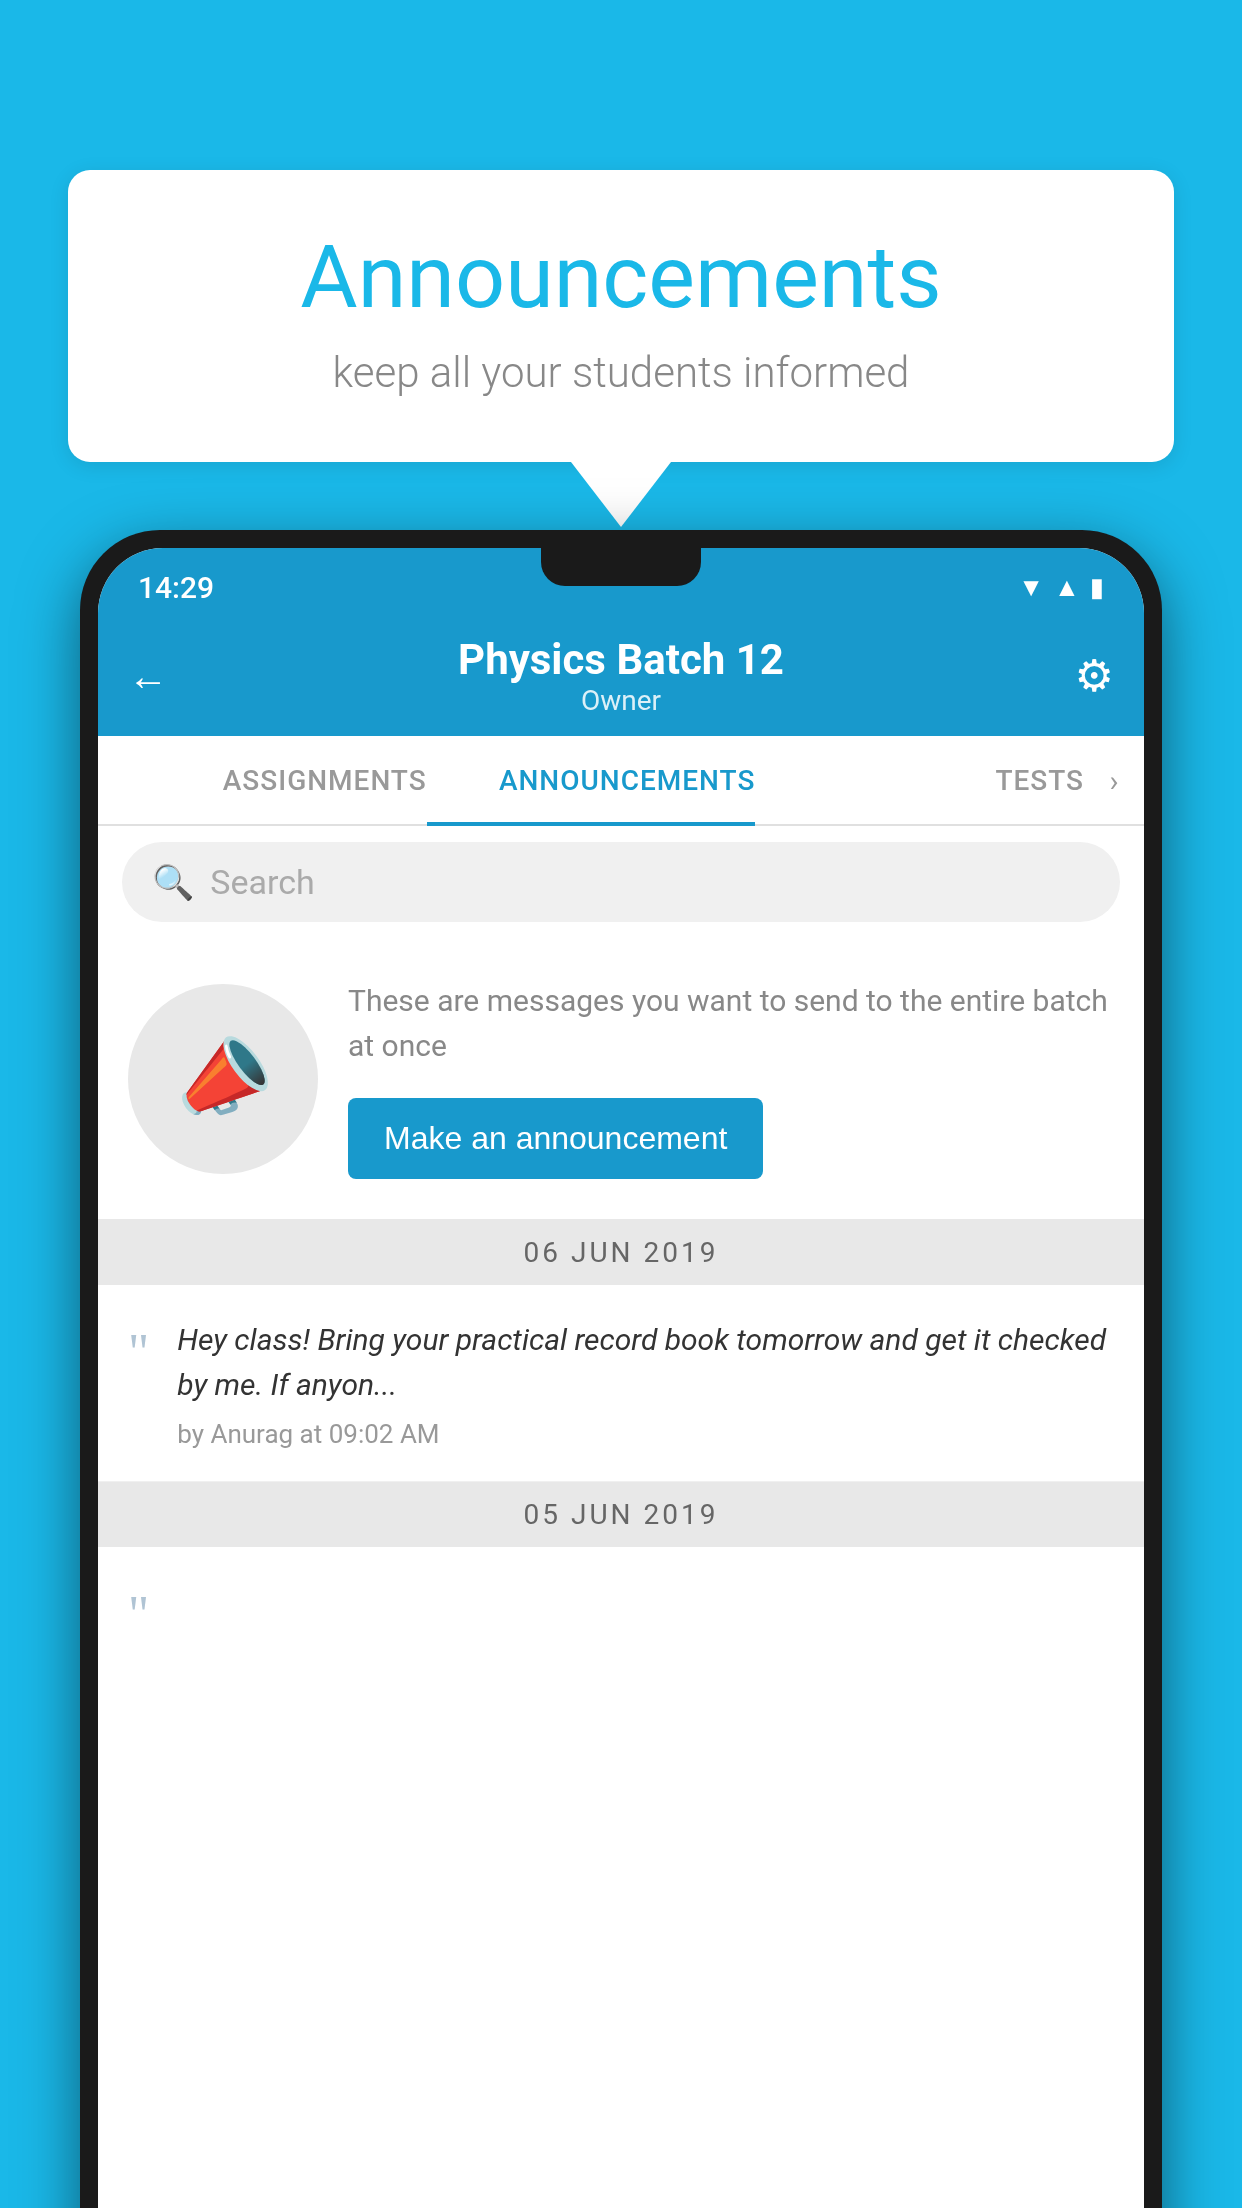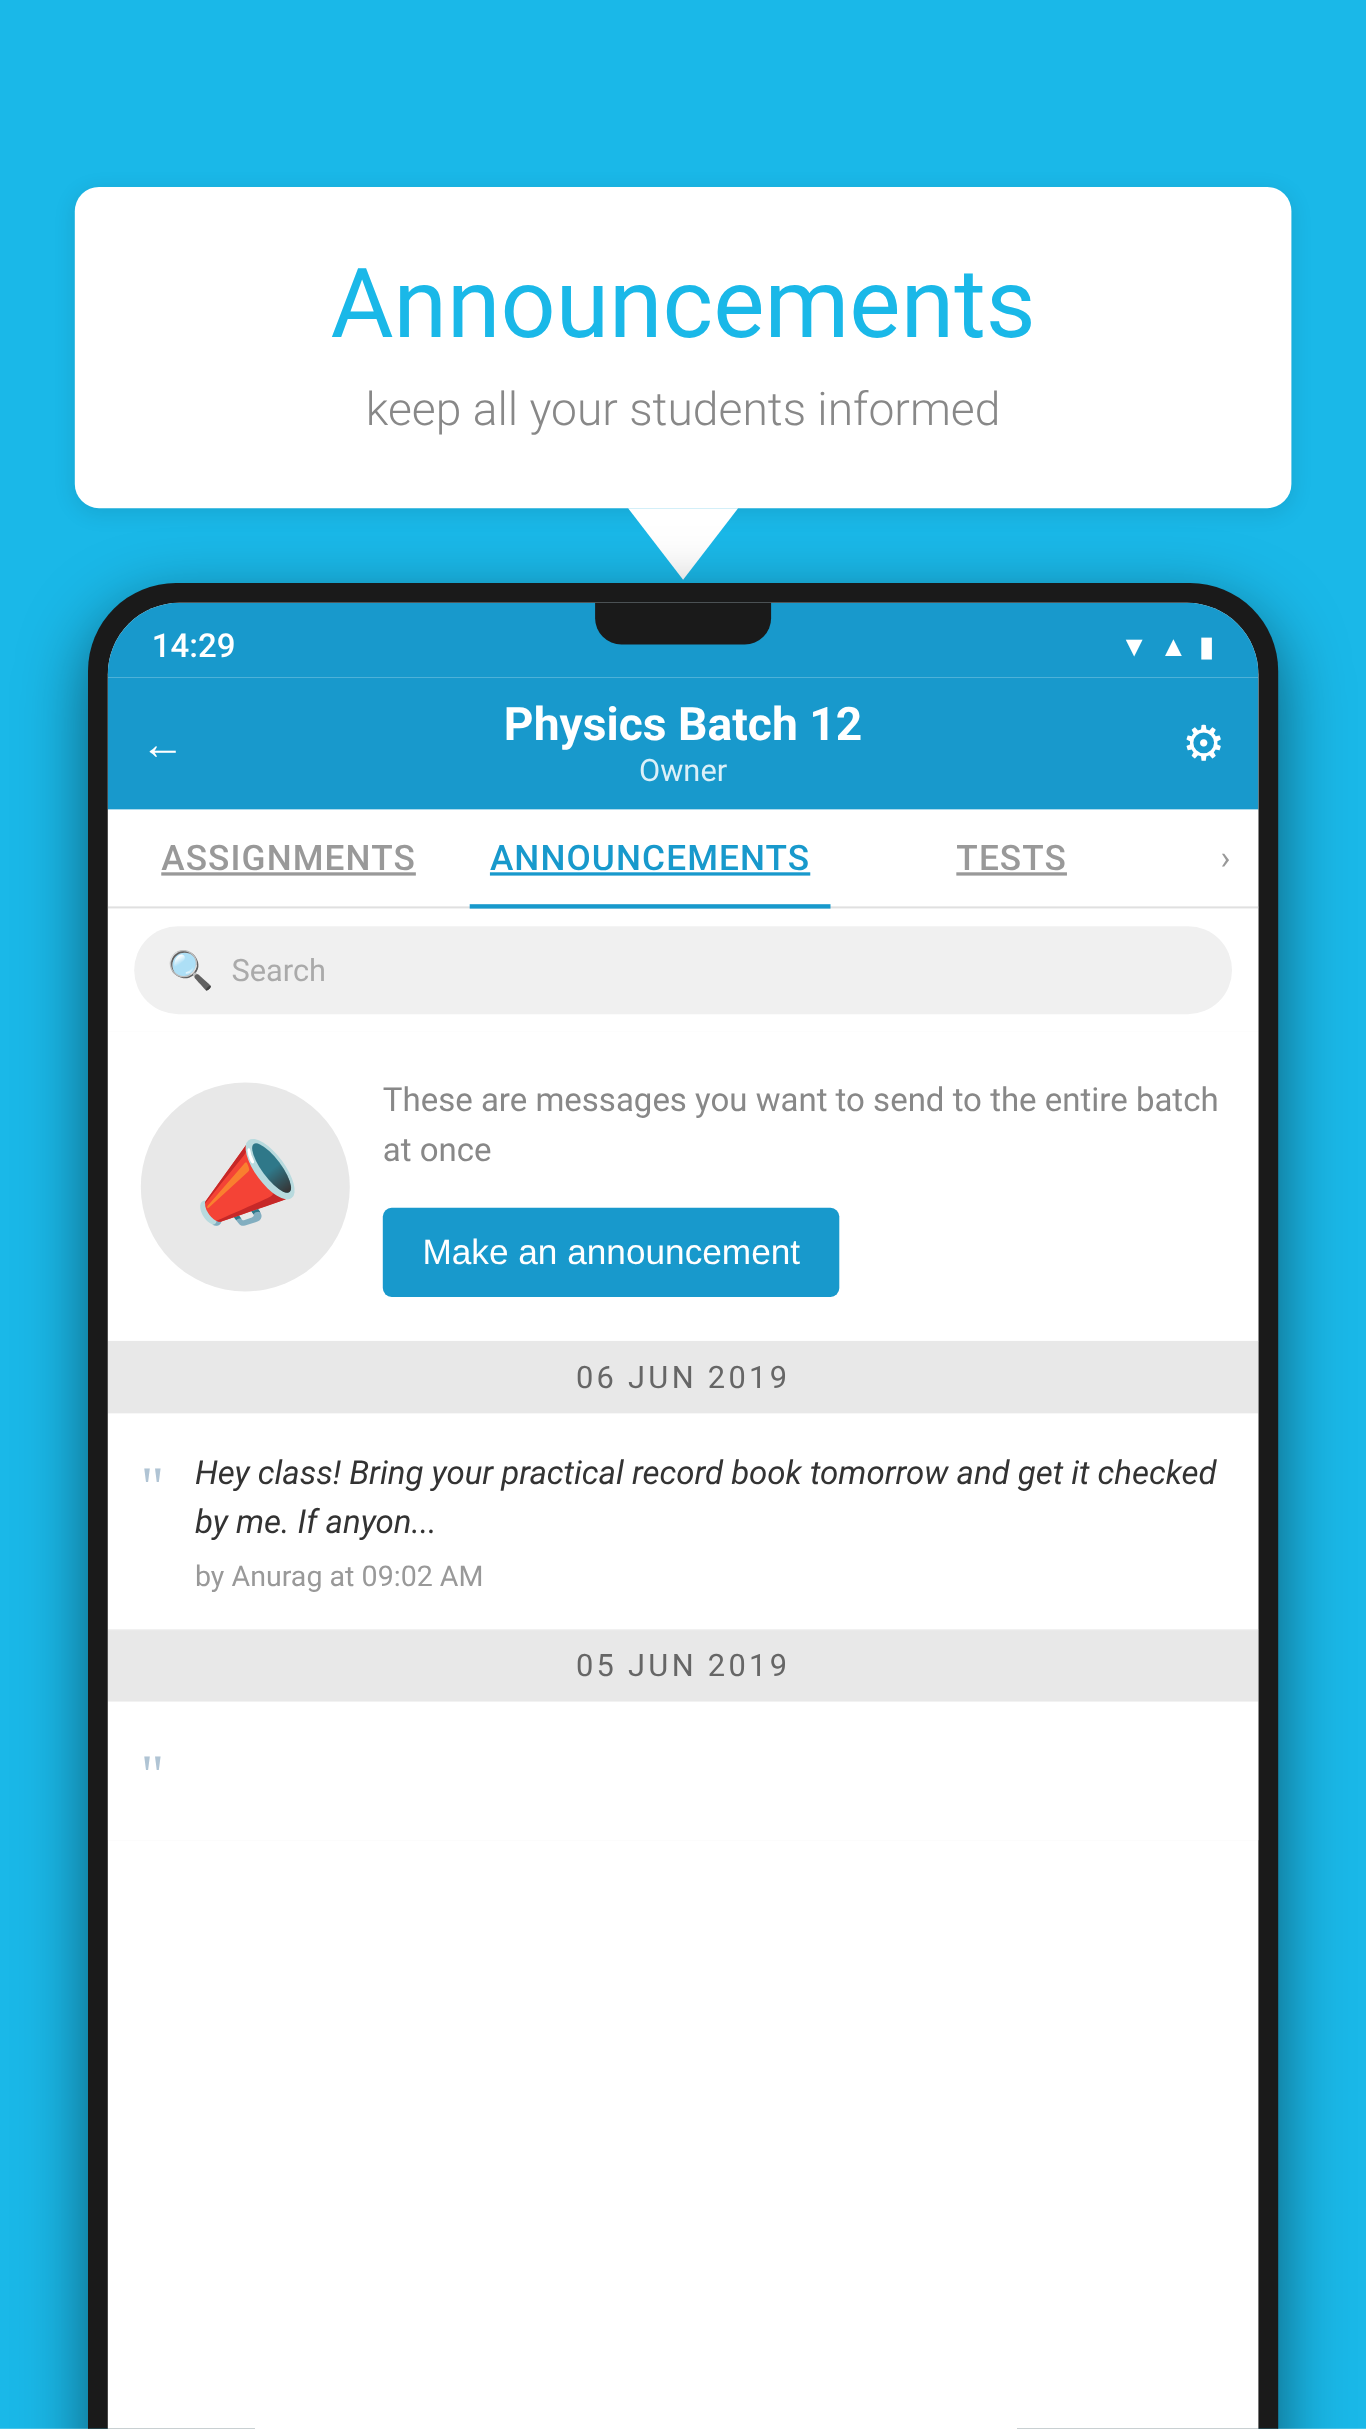--- a/index.html
+++ b/index.html
@@ -163,28 +163,27 @@
       background: white;
       display: flex;
       border-bottom: 2px solid #e0e0e0;
       height: 90px;
     }
 
     .tab {
       flex: 1;
       display: flex;
       align-items: center;
-      justify-content: center;
-      font-size: 32px;
+      justify-content: flex-end;
+      font-size: 28px;
       font-weight: 500;
       color: #999;
       letter-spacing: 1px;
       cursor: pointer;
       position: relative;
-      text-decoration: underline;
     }
 
     .tab.active {
       color: #1899cc;
     }
 
     .tab.active::after {
       content: '';
       position: absolute;
       bottom: -2px;
@@ -226,21 +225,21 @@
       gap: 16px;
     }
 
     .search-icon-el {
       color: #888;
       font-size: 34px;
     }
 
     .search-placeholder {
       color: #aaa;
-      font-size: 28px;
+      font-size: 34px;
     }
 
     
     .promo-card {
       background: white;
       padding: 40px 30px;
       display: flex;
       align-items: center;
       gap: 30px;
       border-bottom: 1px solid #e8e8e8;

